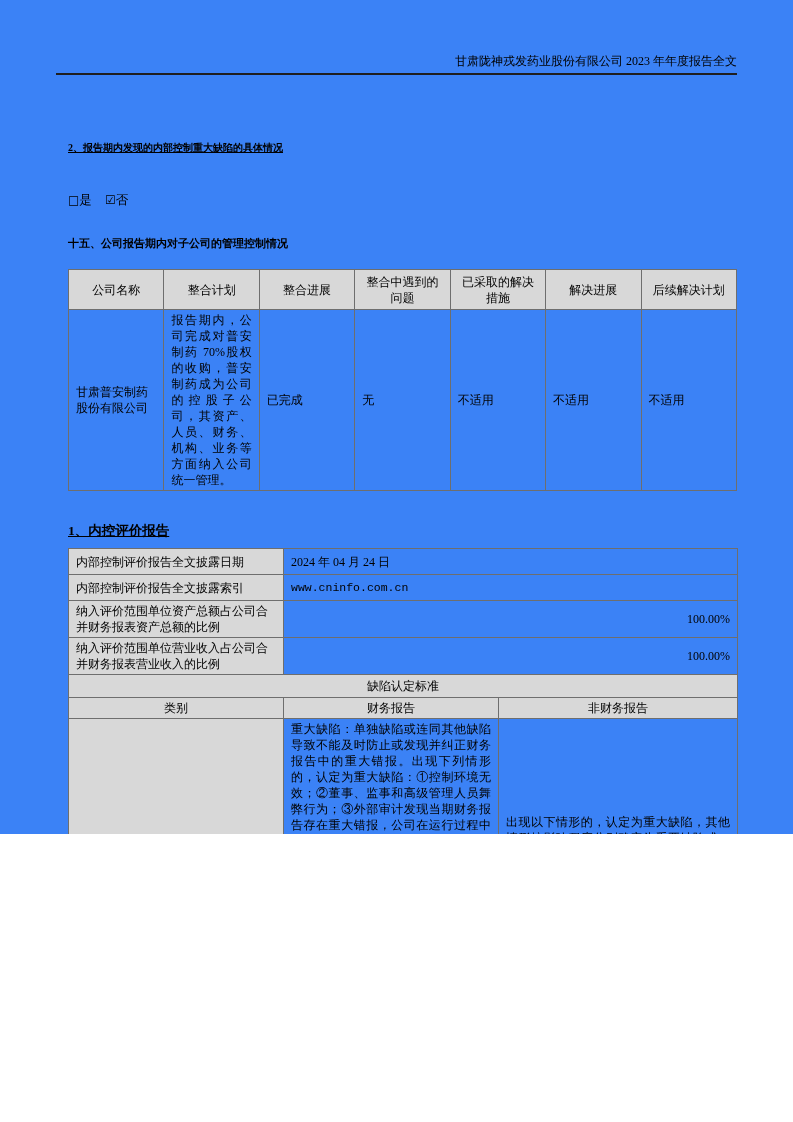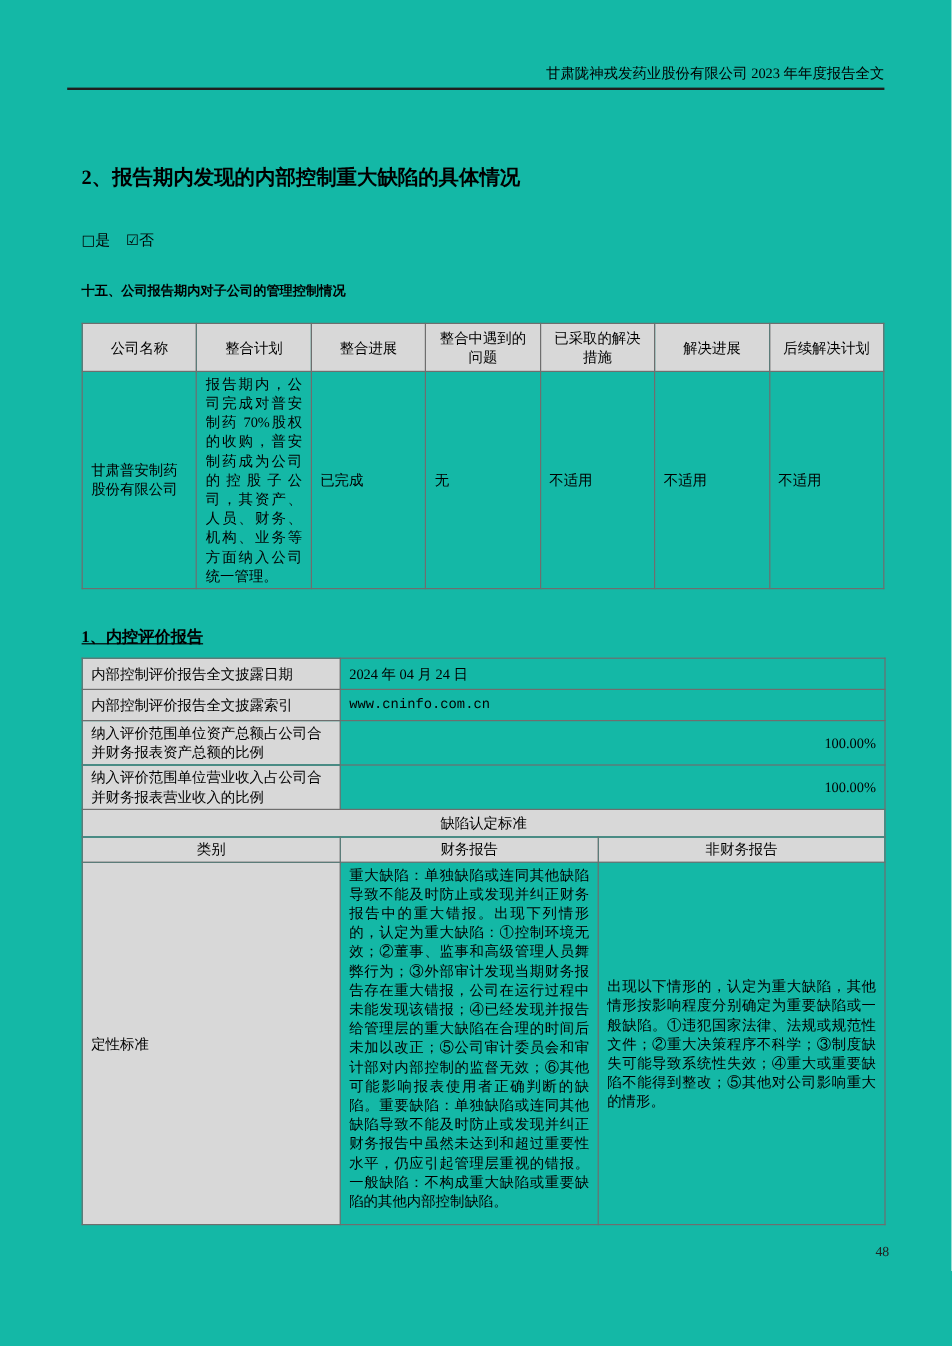--- a/index.html
+++ b/index.html
@@ -1,38 +1,39 @@
 <!DOCTYPE html>
 <html><head>
 <meta charset="utf-8">
 <style>
   html,body{margin:0;padding:0;background:#ffffff;}
   .page{
     position:relative;
-    width:793px;height:1122px;
-    background:#14b8a6;
+    width:793px;height:834px;
+    background:#3b82f6;
     color:#000;
     font-family:"Liberation Serif","DejaVu Serif",serif;
     font-size:12px;
     overflow:hidden;
     box-sizing:border-box;
     padding:54px 56px 0 56px;
   }
   .doc-header{
     text-align:right;
     font-size:12px;
     line-height:15px;
     padding-bottom:4px;
     border-bottom:2.5px solid #1f1f1f;
   }
   .h-small{
-    font-size:17px;
+    font-size:10px;
     font-weight:bold;
     margin:64px 0 0 12px;
     line-height:17px;
+    text-decoration:underline;
   }
   .h-small2{
     font-size:13.5px;
     font-weight:bold;
     margin:31px 0 0 12px;
     line-height:17px;
     text-decoration:underline;
   }
   .h-big{
     font-size:11px;

